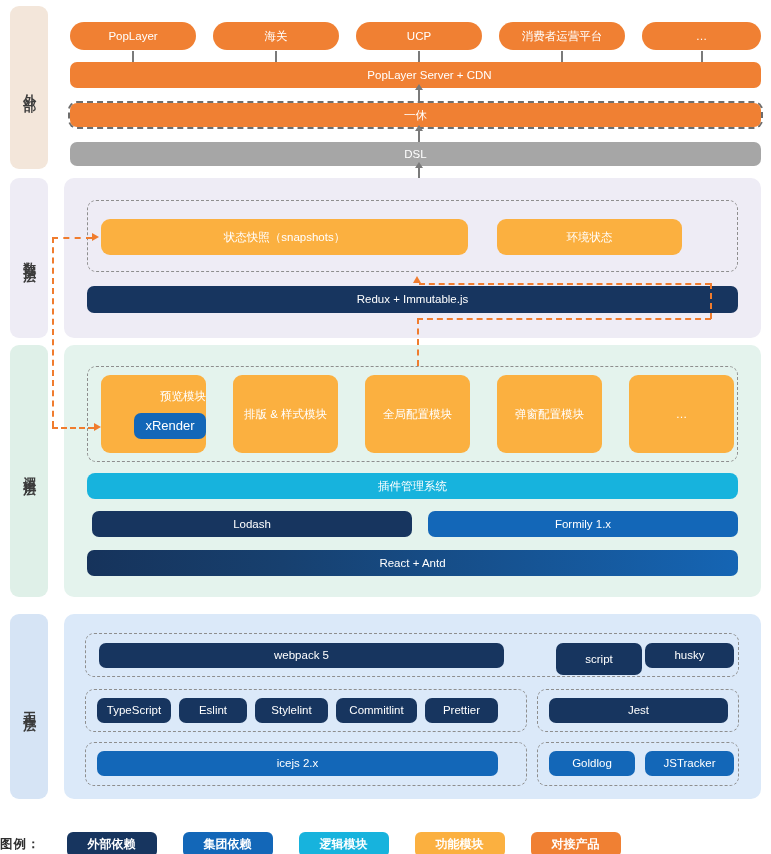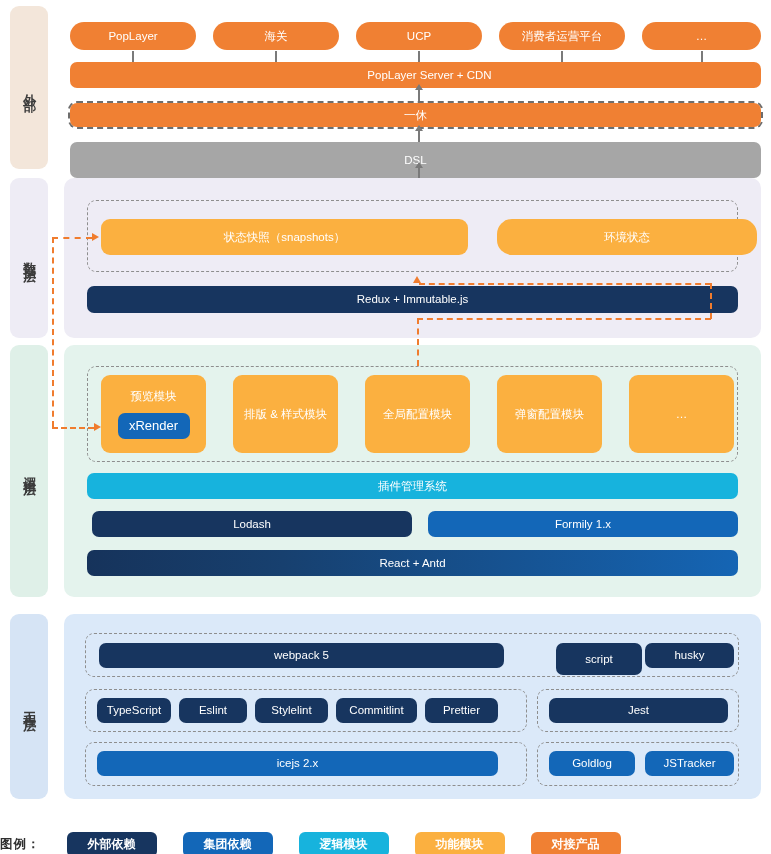--- a/index.html
+++ b/index.html
@@ -138,66 +138,66 @@
 
   <div class="varrow up" style="left:418px;top:90px;height:11px;"></div>
 
   <div class="dashframe-orange" style="left:68px;top:101px;width:695px;height:28px;"></div>
   <div class="box r-pill c-orange" style="left:70px;top:103px;width:691px;height:24px;">
     <span>一休</span>
   </div>
 
   <div class="varrow up" style="left:418px;top:131px;height:11px;"></div>
 
-  <div class="box r-pill c-grey" style="left:70px;top:142px;width:691px;height:36px;">
+  <div class="box r-pill c-grey" style="left:70px;top:142px;width:691px;height:24px;">
     <span>DSL</span>
   </div>
 
   <div class="varrow up" style="left:418px;top:168px;height:11px;"></div>
 
   <div class="panel panel-data"></div>
 
   <div class="dashframe" style="left:87px;top:200px;width:651px;height:72px;"></div>
 
   <div class="box r-soft c-amber" style="left:101px;top:219px;width:367px;height:36px;">
     <span>状态快照（snapshots）</span>
   </div>
-  <div class="box r-soft c-amber" style="left:497px;top:219px;width:260px;height:36px;border-radius:15px;">
+  <div class="box r-soft c-amber" style="left:497px;top:219px;width:185px;height:36px;">
     <span>环境状态</span>
   </div>
 
   <div class="box r-pill c-navy" style="left:87px;top:286px;width:651px;height:27px;">
     <span>Redux + Immutable.js</span>
   </div>
 
   <div class="panel panel-logic"></div>
 
   <div class="dashframe" style="left:87px;top:366px;width:651px;height:96px;"></div>
 
-  <div class="box r-soft c-amber" style="left:101px;top:375px;width:105px;height:78px;flex-direction:column;gap:9px;">
+  <div class="box r-soft c-amber" style="left:101px;top:375px;width:105px;height:78px;flex-direction:column;gap:9px;align-items:flex-end;">
     <span>预览模块</span>
     <span class="box r-pill c-blue" style="position:static;width:72px;height:26px;font-size:13px;">
       <span>xRender</span>
     </span>
   </div>
 
   <div class="box r-soft c-amber" style="left:233px;top:375px;width:105px;height:78px;">
     <span>排版 &amp; 样式模块</span>
   </div>
   <div class="box r-soft c-amber" style="left:365px;top:375px;width:105px;height:78px;">
     <span>全局配置模块</span>
   </div>
   <div class="box r-soft c-amber" style="left:497px;top:375px;width:105px;height:78px;">
     <span>弹窗配置模块</span>
   </div>
   <div class="box r-soft c-amber" style="left:629px;top:375px;width:105px;height:78px;">
     <span>…</span>
   </div>
 
-  <div class="box r-pill c-cyan" style="left:87px;top:473px;width:651px;height:26px;">
+  <div class="box r-pill c-cyan" style="left:87px;top:473px;width:651px;height:26px;border-radius:8px;">
     <span>插件管理系统</span>
   </div>
 
   <div class="box r-pill c-navy" style="left:92px;top:511px;width:320px;height:26px;">
     <span>Lodash</span>
   </div>
   <div class="box r-pill c-blue" style="left:428px;top:511px;width:310px;height:26px;">
     <span>Formily 1.x</span>
   </div>
 

